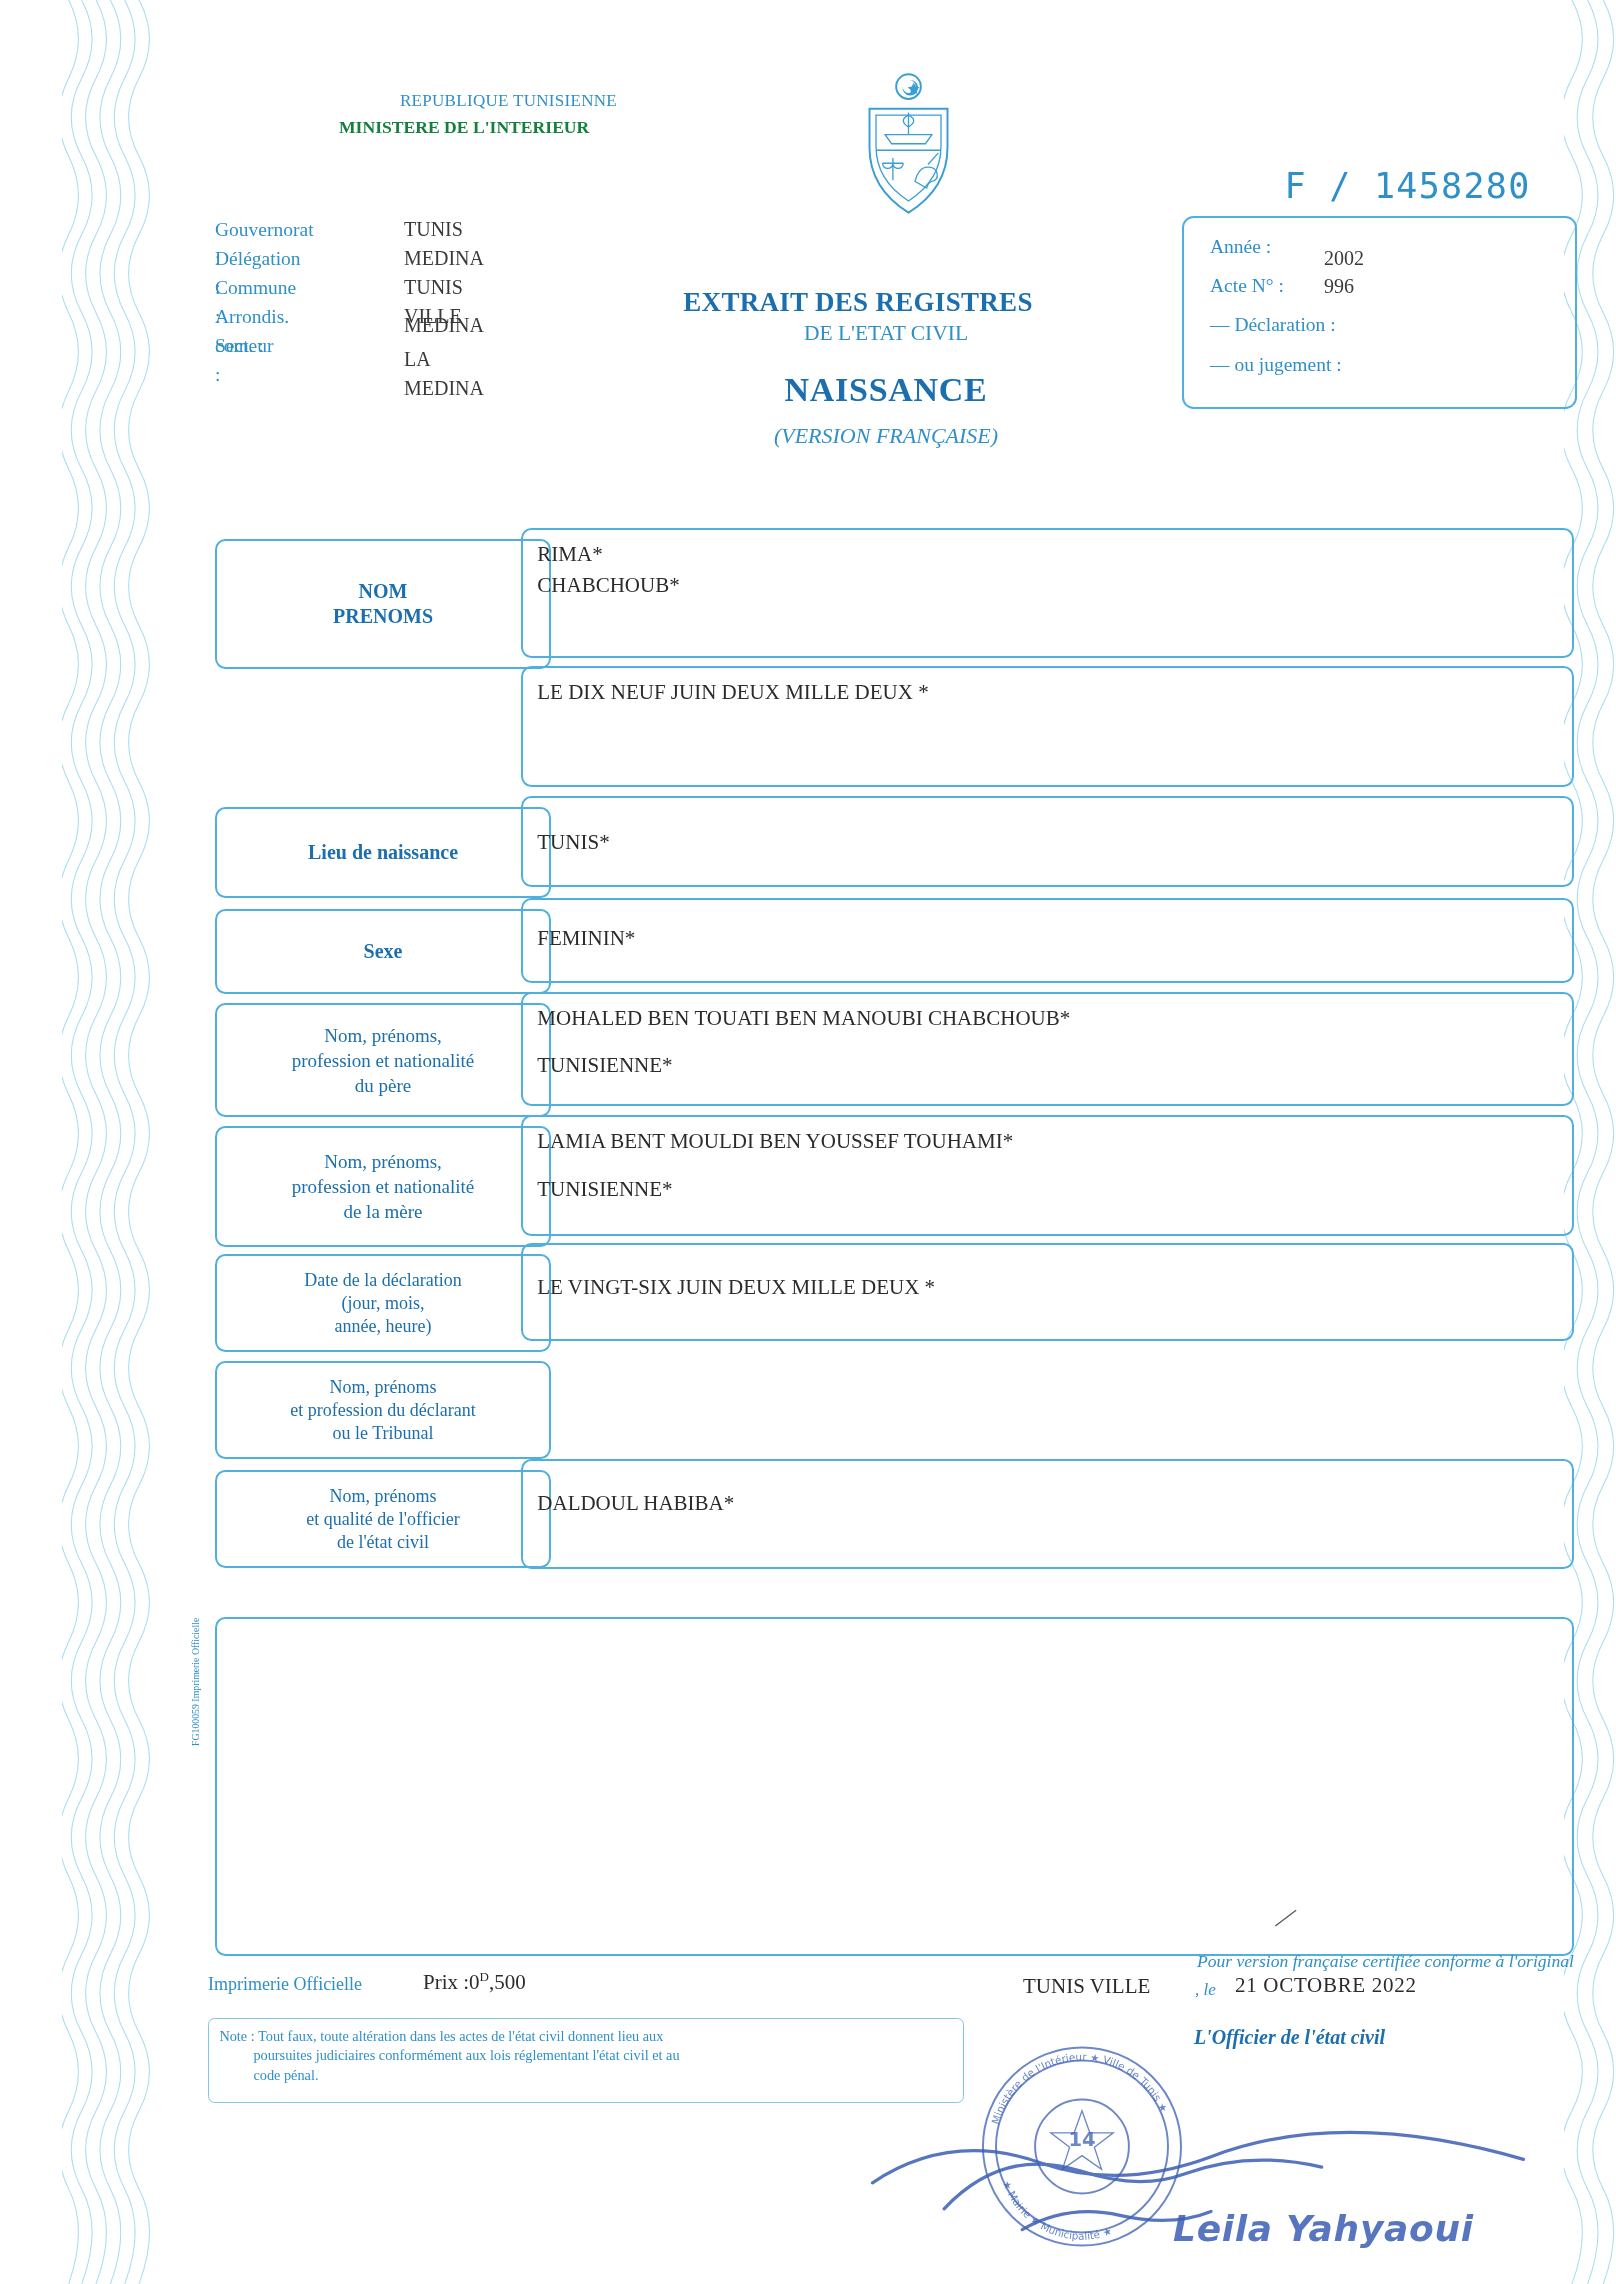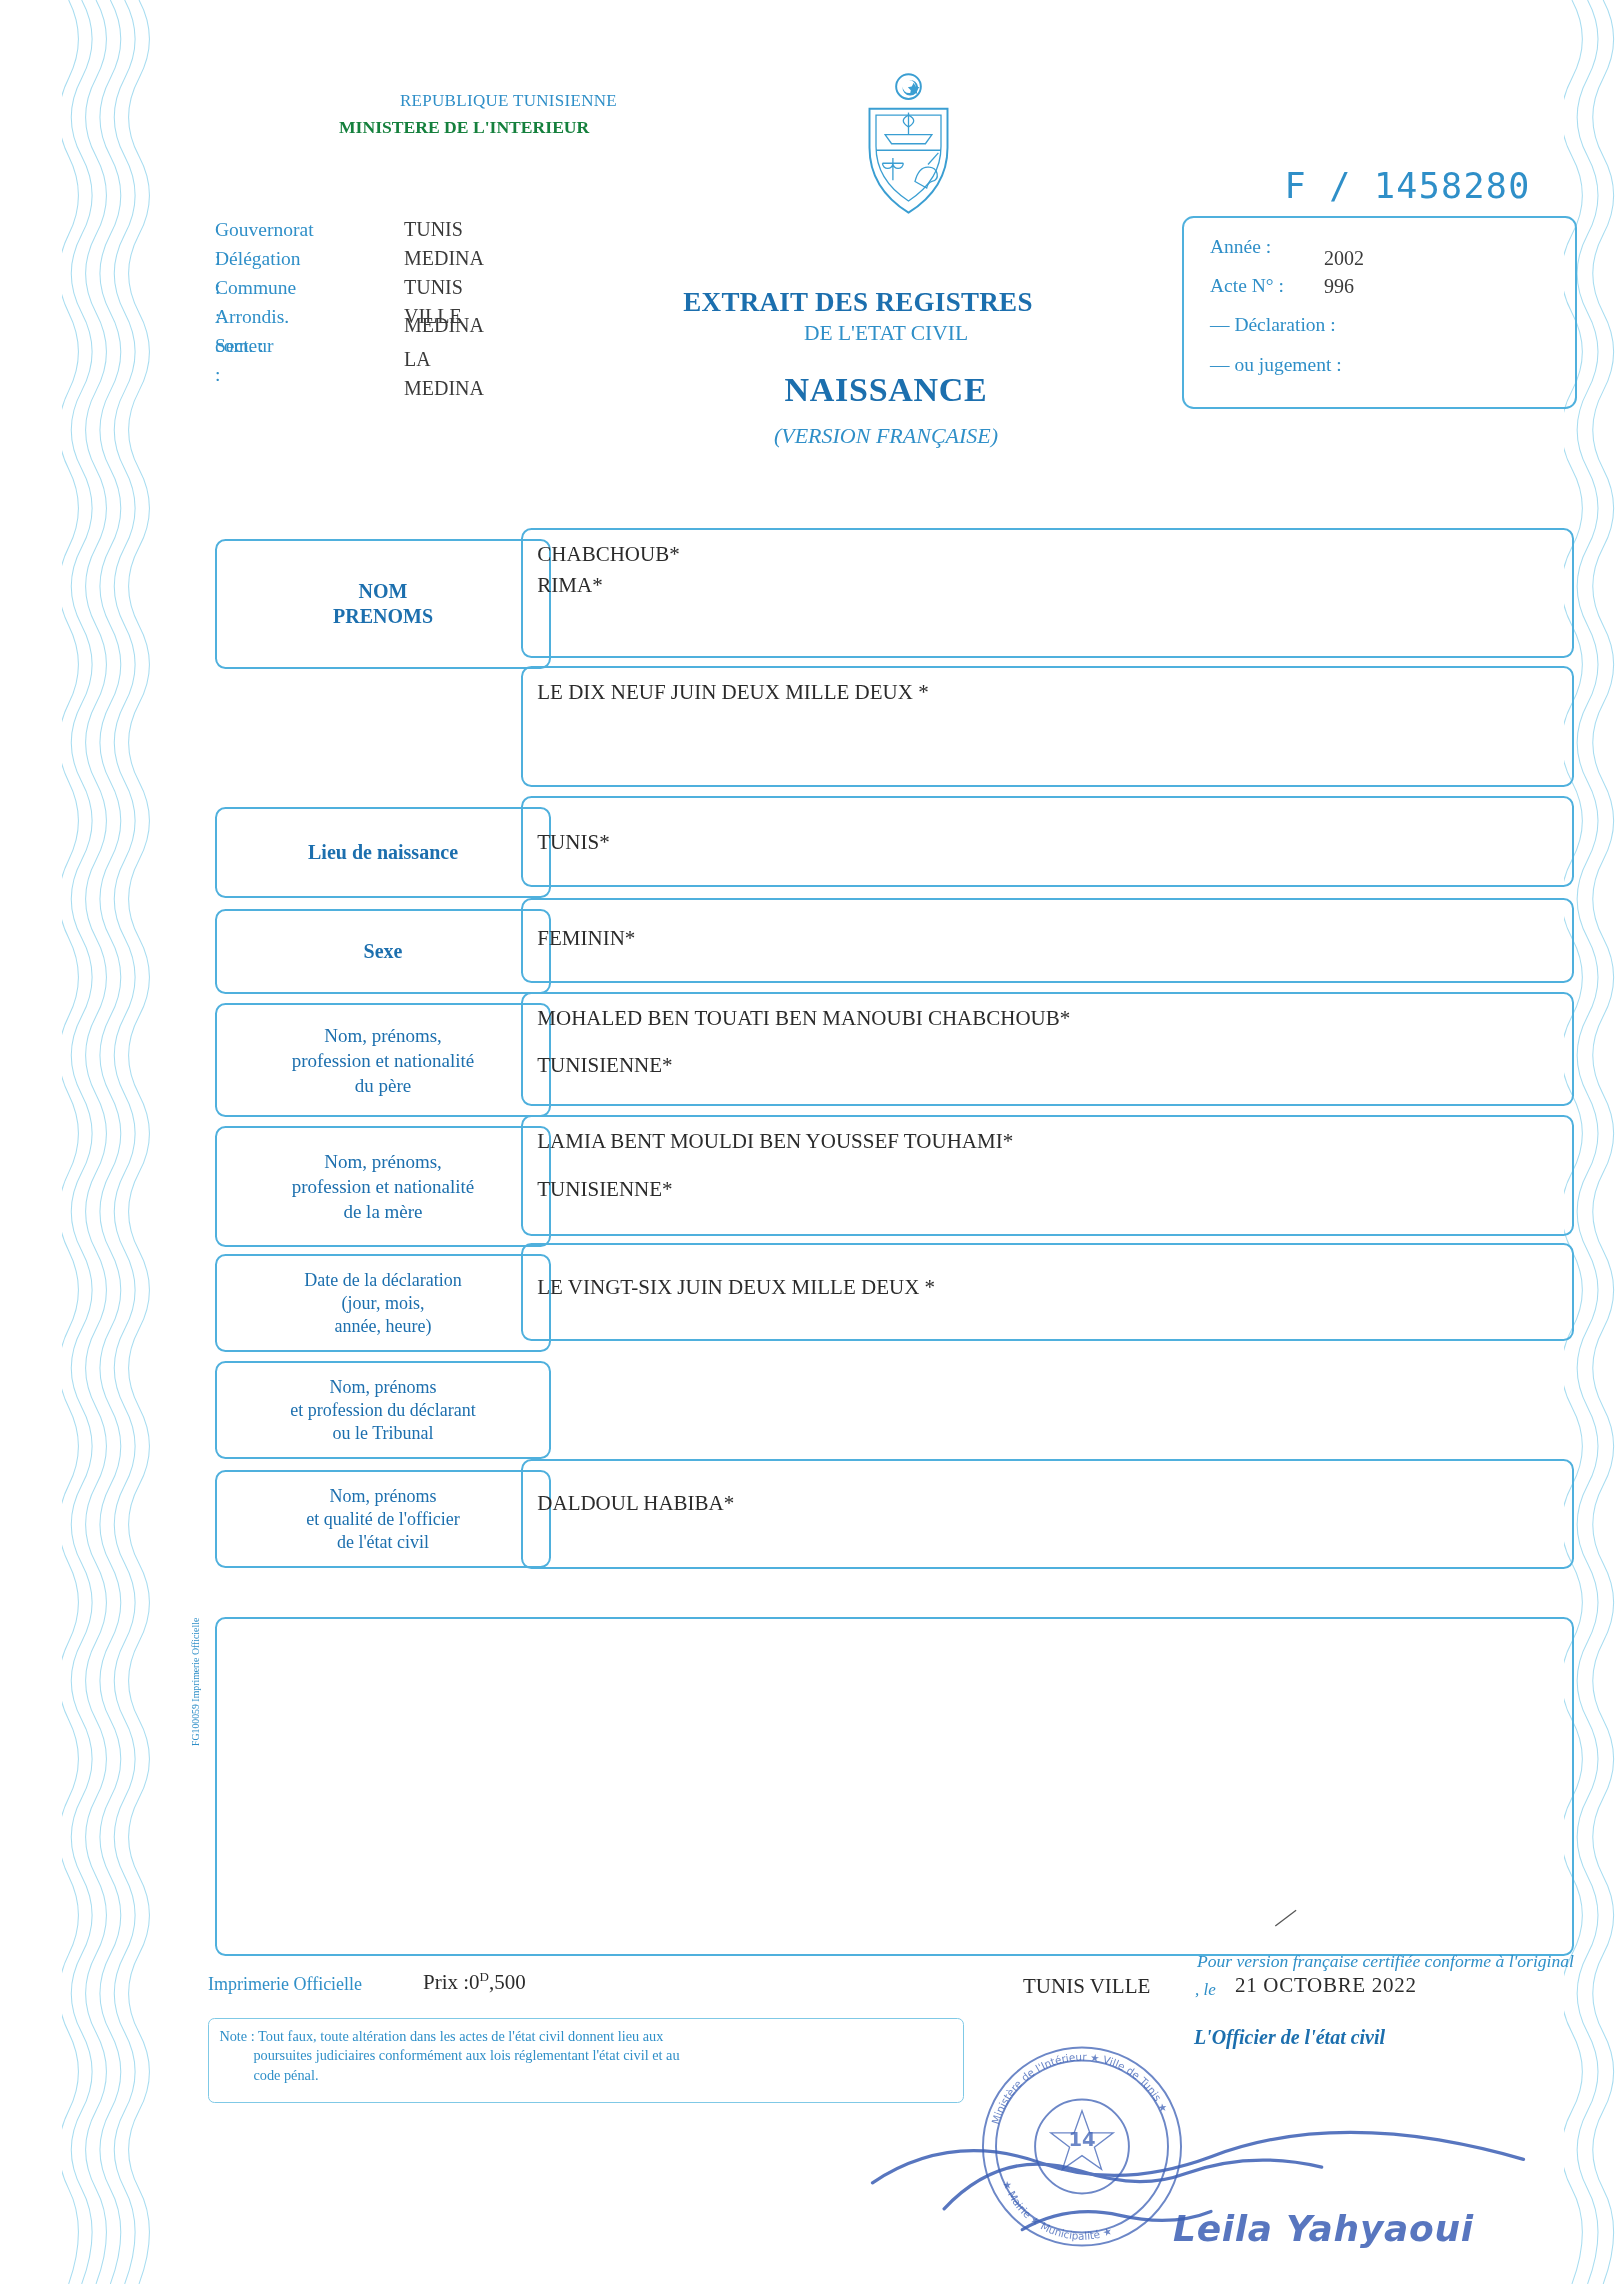--- a/index.html
+++ b/index.html
@@ -446,22 +446,22 @@
 
     <span class="line" style="top:136px;">— ou jugement :</span>
     <span class="val" style="left:215px; top:136px;"></span>
   </div>
 
   <div class="cell-label bold" style="top:528px; height:130px;">
     <div>NOM</div>
     <div>PRENOMS</div>
   </div>
   <div class="cell-value" style="top:528px; height:130px;">
+    <div>RIMA*</div>
     <div>CHABCHOUB*</div>
-    <div>RIMA*</div>
   </div>
 
   <div class="cell-value" style="top:666px; height:121px;">
     <div>LE DIX NEUF JUIN  DEUX MILLE DEUX *</div>
   </div>
 
   <div class="cell-label bold" style="top:796px; height:91px;">
     <div>Lieu de naissance</div>
   </div>
   <div class="cell-value" style="top:796px; height:91px;">

